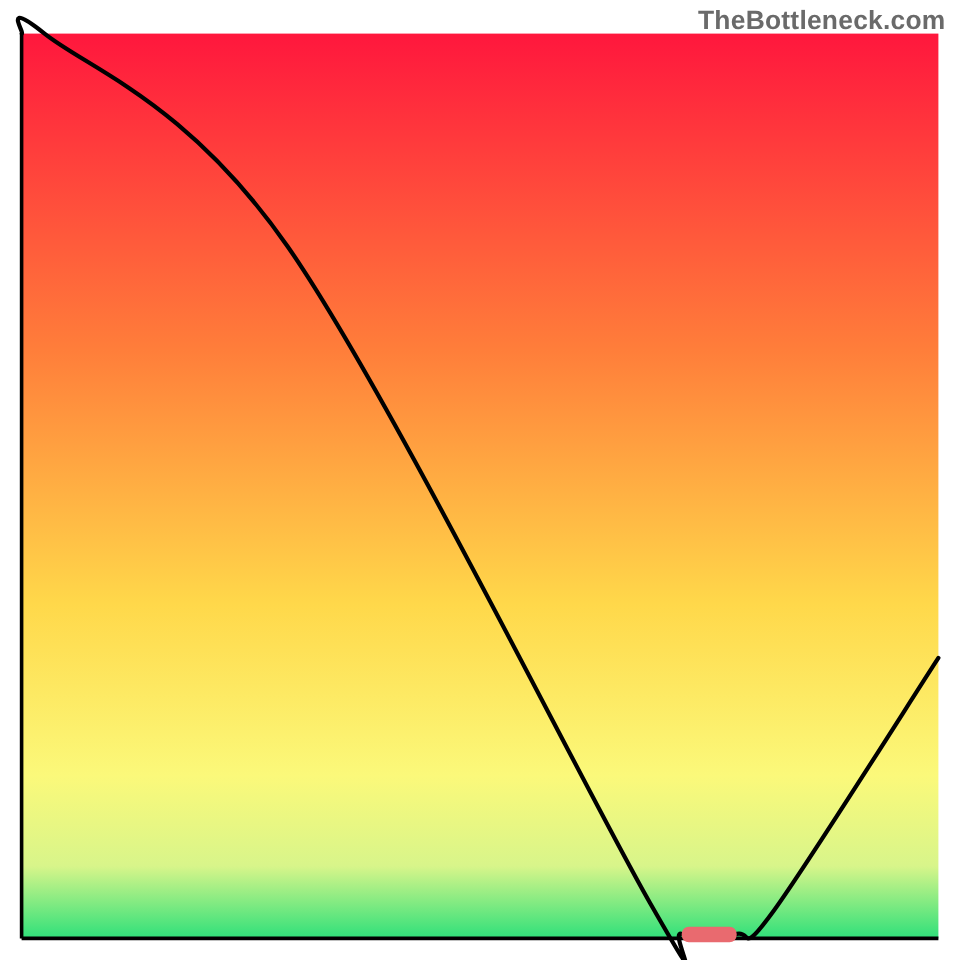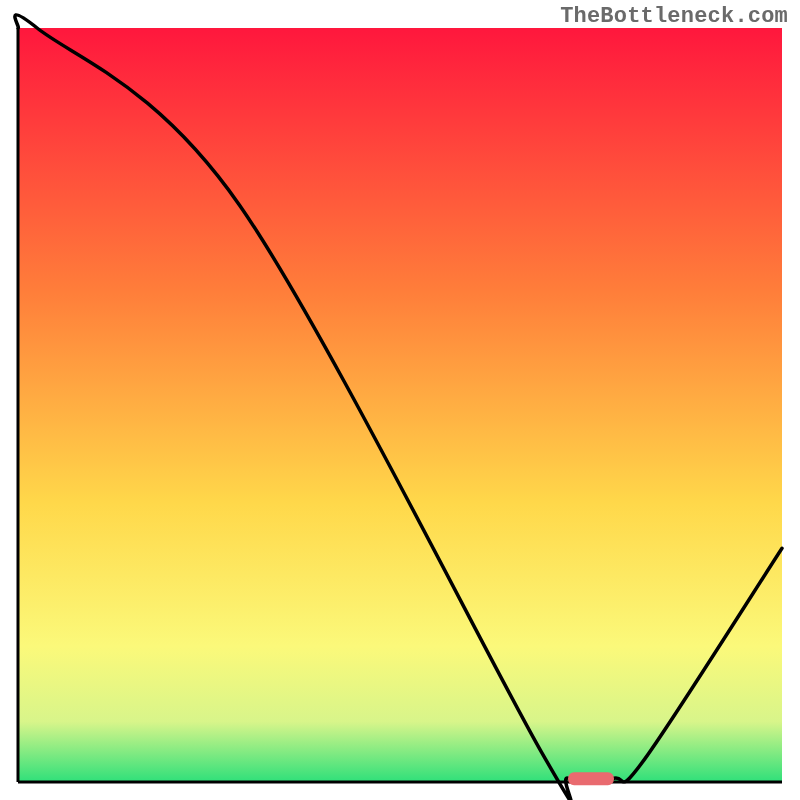--- a/index.html
+++ b/index.html
@@ -8,21 +8,20 @@
     width: 800px;
     height: 800px;
     background: #ffffff;
     overflow: hidden;
     font-family: Arial, Helvetica, sans-serif;
   }
   .stage {
     position: relative;
     width: 800px;
     height: 800px;
-    font-family: Liberation Mono, monospace;
   }
   .watermark {
     position: absolute;
     top: 4px;
     right: 12px;
     font-size: 22px;
     font-weight: 600;
     color: #6a6a6a;
     letter-spacing: 0.2px;
   }

